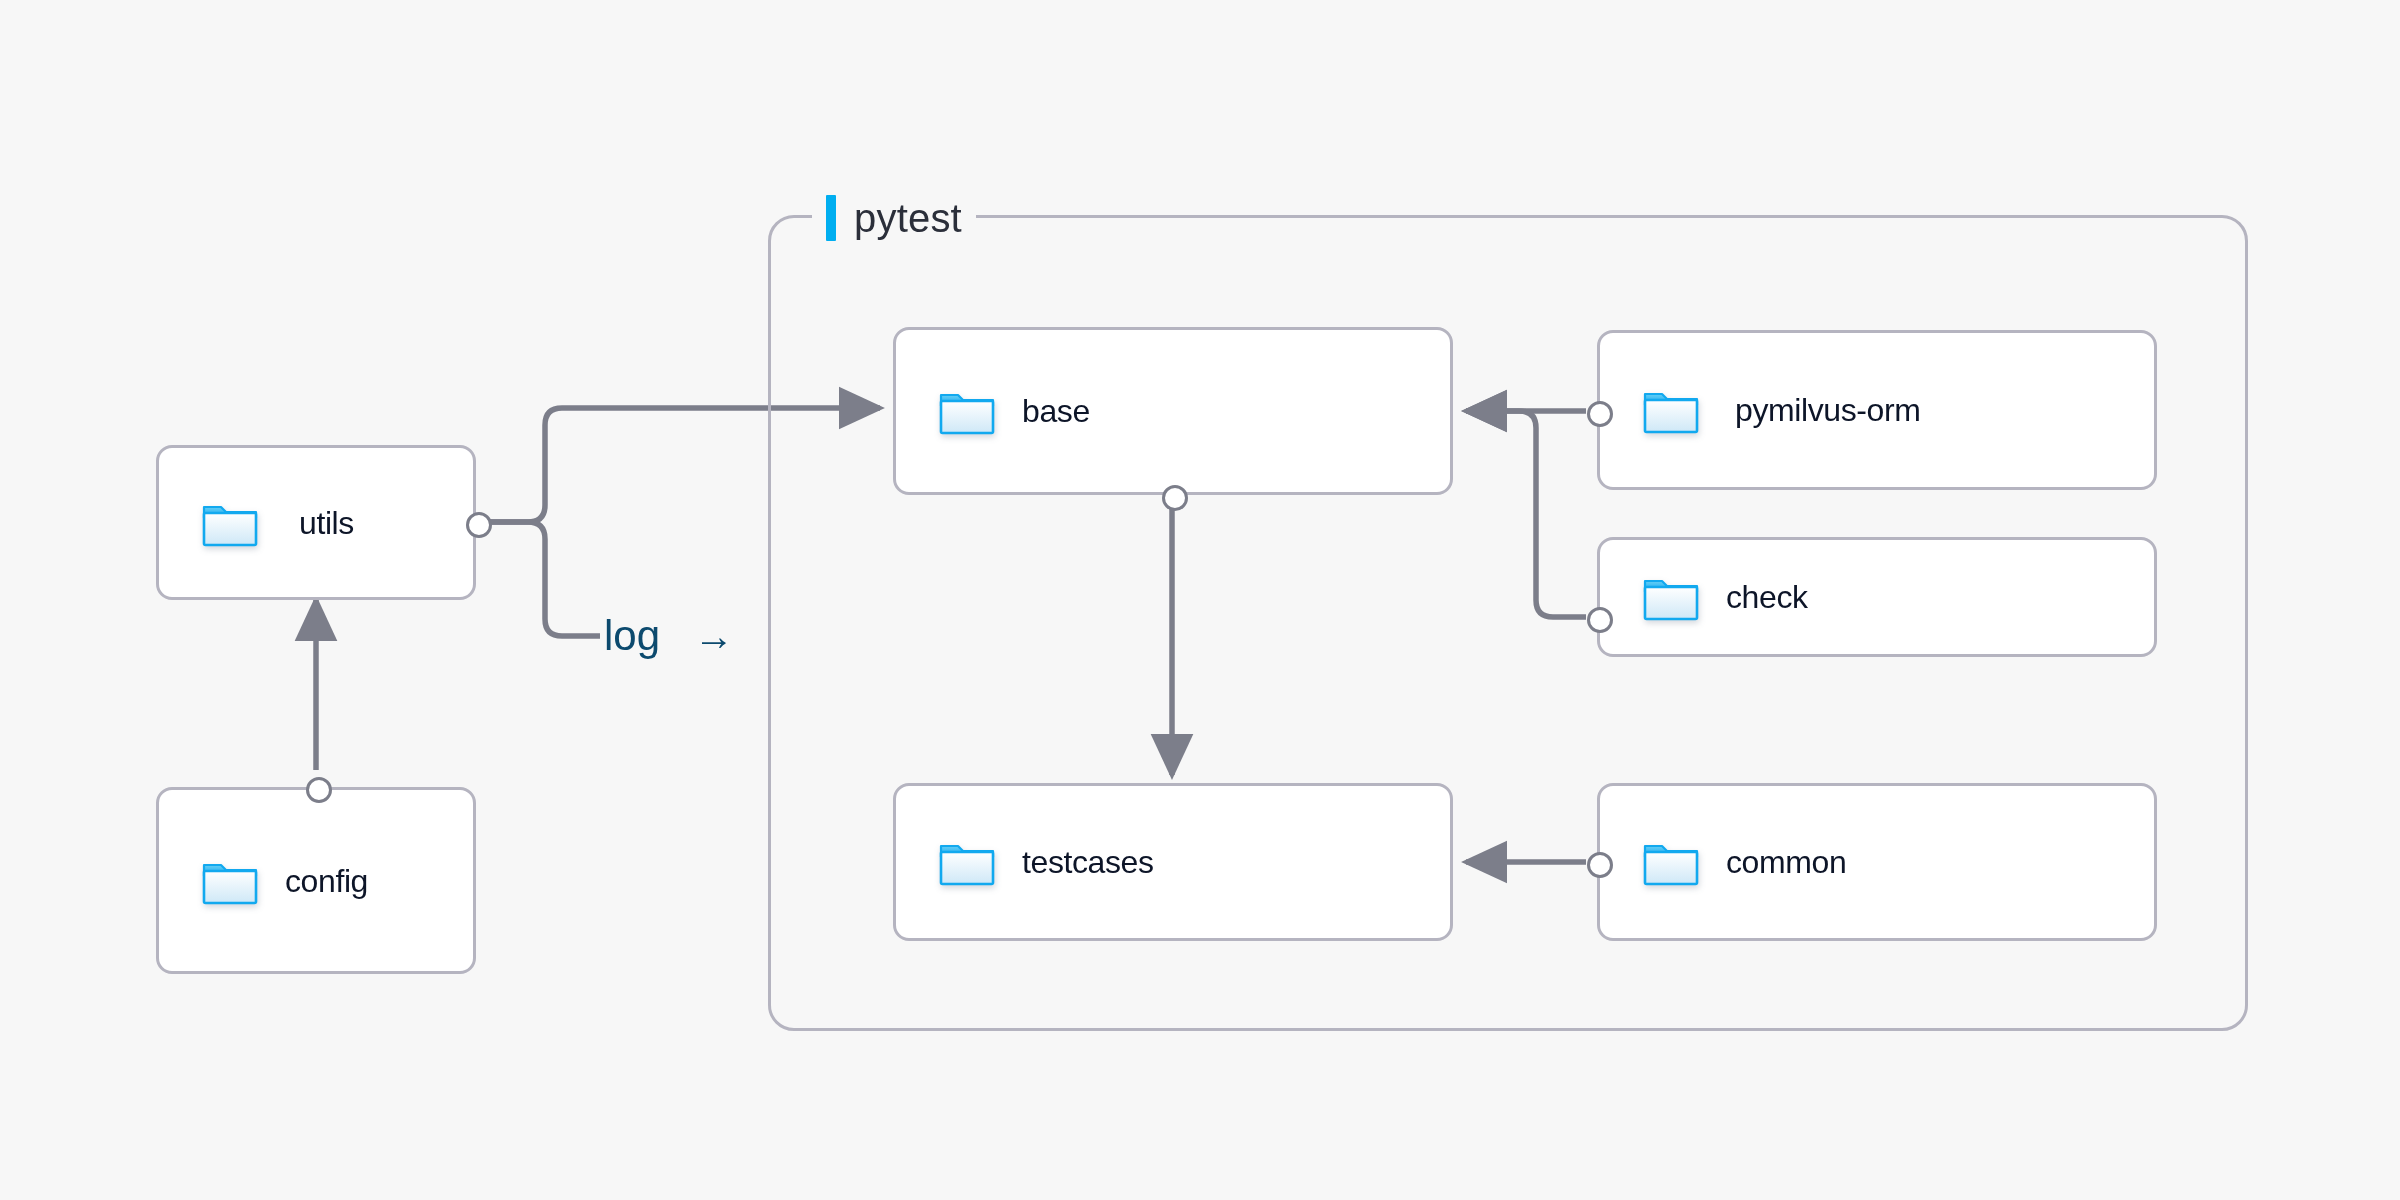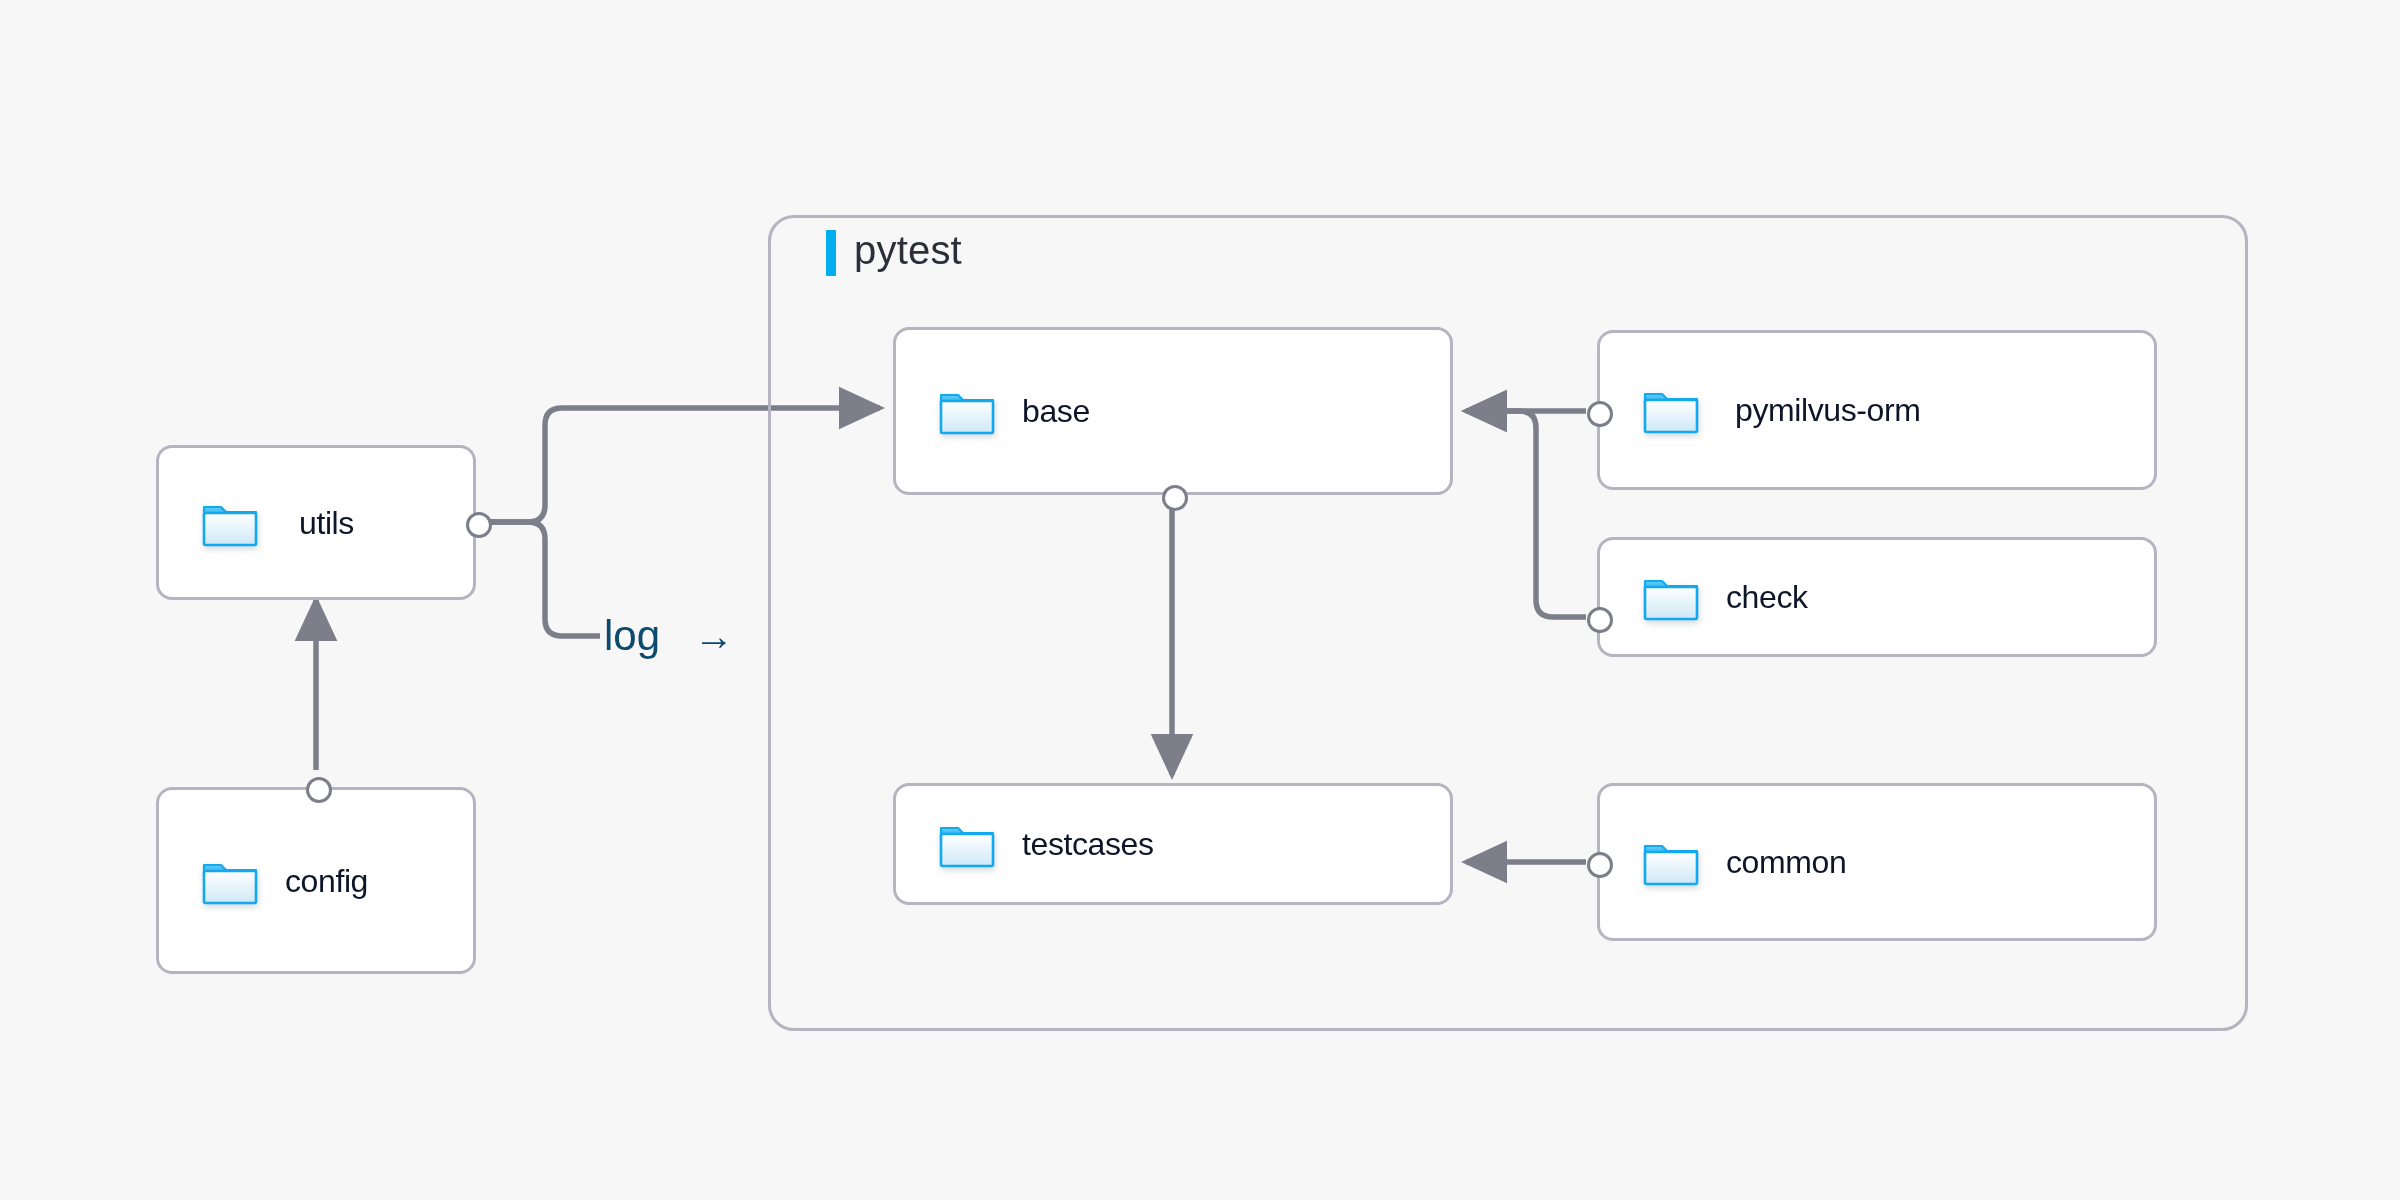--- a/index.html
+++ b/index.html
@@ -27,26 +27,26 @@
   .group {
     position: absolute;
     border: 3px solid #b5b4c0;
     border-radius: 26px;
     background: transparent;
     box-sizing: border-box;
   }
   .group-title {
     position: absolute;
     display: flex;
+    align-items: center;
     gap: 18px;
     background: #f7f7f7;
     padding: 0 14px;
     height: 56px;
     white-space: nowrap;
-    margin-top: 40px;
   }
   .group-title-bar {
     width: 10px;
     height: 46px;
     background: #00aef0;
     border-radius: 1px;
     flex: 0 0 auto;
   }
   .group-title-text {
     font-size: 40px;
@@ -175,21 +175,21 @@
     <span class="folder-icon">
       <svg width="58" height="50" viewBox="0 0 58 50">
         <path d="M3,9 h17 l5,5 h30 v6 h-52 z" fill="url(#folderTabGrad)" stroke="#12a9ef" stroke-width="2.2" stroke-linejoin="round"></path>
         <rect x="3" y="15" width="52" height="32" rx="1.5" fill="url(#folderGrad)" stroke="#12a9ef" stroke-width="2.6"></rect>
       </svg>
     </span>
     <span class="node-label">base</span>
     <span class="port" style="left:279px; top:168px;"></span>
   </div>
 
-  <div class="node" style="left:893px; top:783px; width:560px; height:122px;">
+  <div class="node" style="left:893px; top:783px; width:560px; height:158px;">
     <span class="folder-icon">
       <svg width="58" height="50" viewBox="0 0 58 50">
         <path d="M3,9 h17 l5,5 h30 v6 h-52 z" fill="url(#folderTabGrad)" stroke="#12a9ef" stroke-width="2.2" stroke-linejoin="round"></path>
         <rect x="3" y="15" width="52" height="32" rx="1.5" fill="url(#folderGrad)" stroke="#12a9ef" stroke-width="2.6"></rect>
       </svg>
     </span>
     <span class="node-label">testcases</span>
   </div>
 
   <div class="node" style="left:1597px; top:330px; width:560px; height:160px;gap:35px;">

